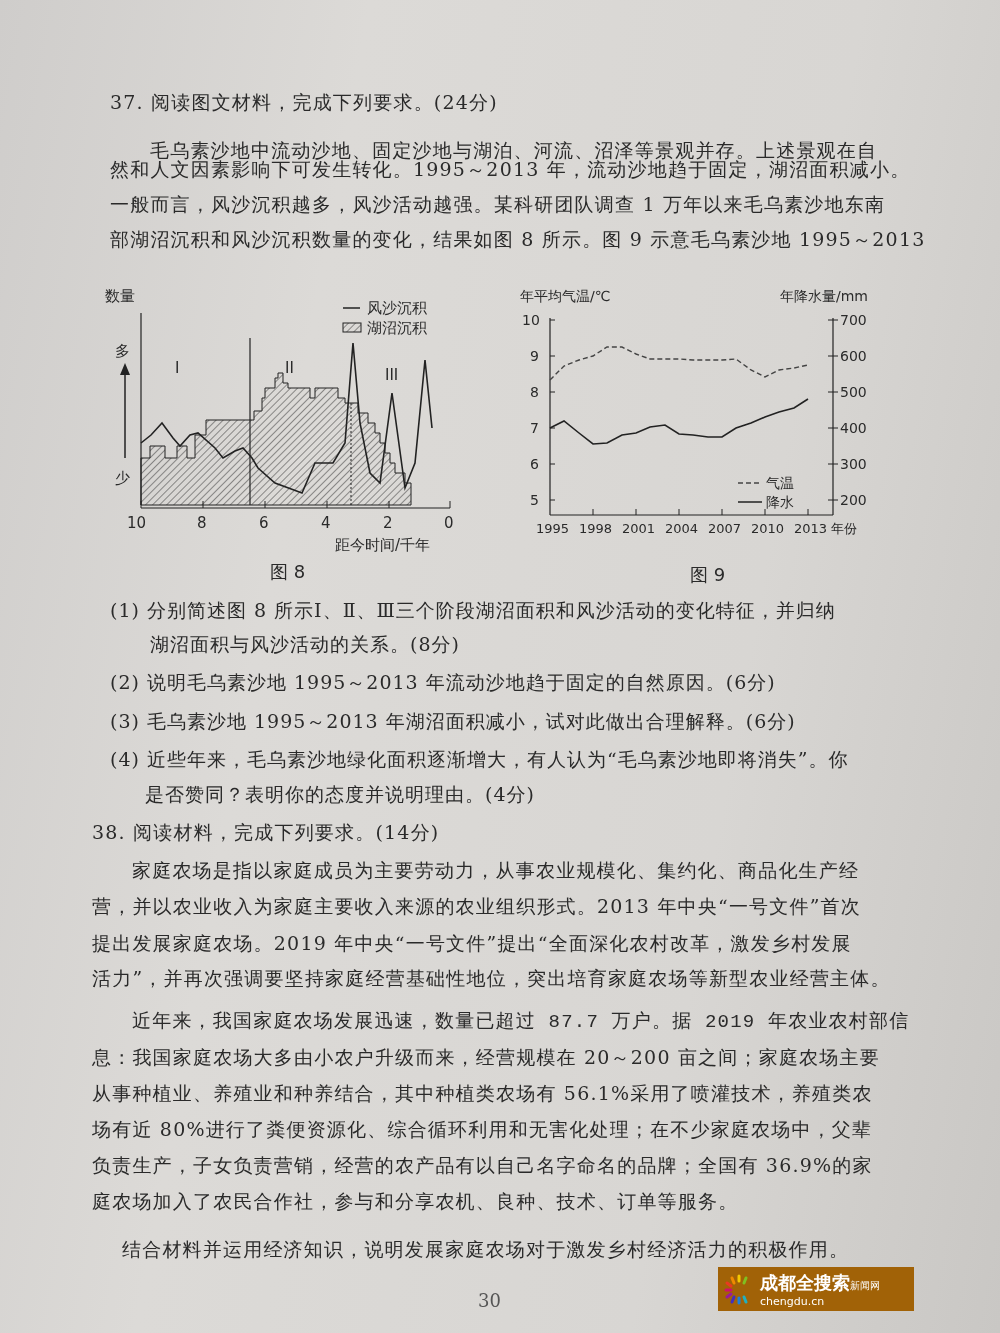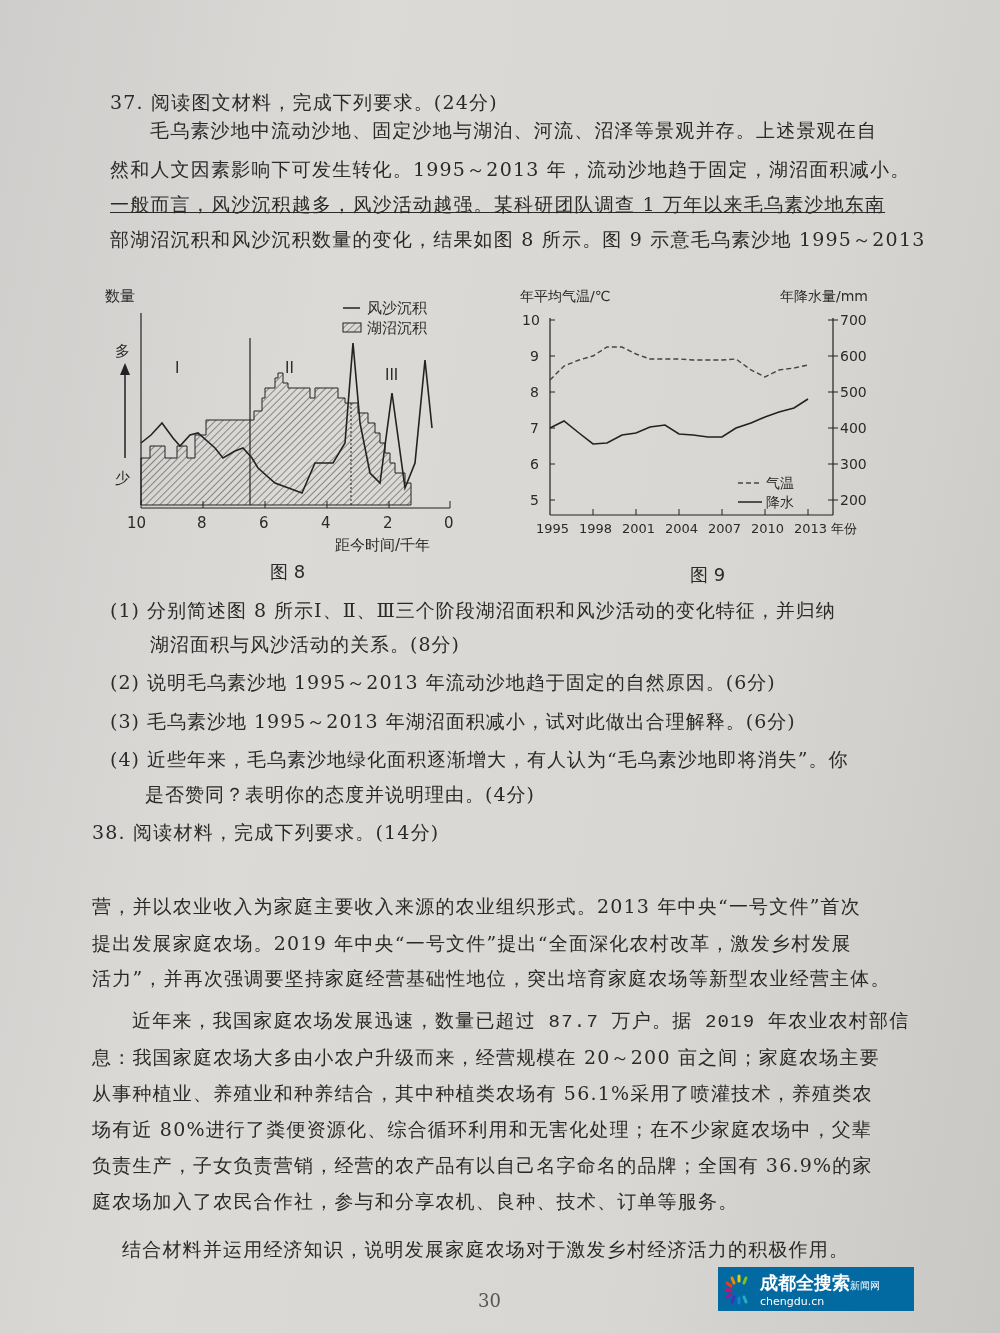--- a/index.html
+++ b/index.html
@@ -9,36 +9,36 @@
     font-family: "DejaVu Serif", "Liberation Serif", serif;
     color:#2a2a2a;
   }
   .page { position:absolute; left:0; top:0; width:912px; height:1333px; }
   .line { position:absolute; left:110px; width:790px; font-size:19px; line-height:28px; white-space:nowrap; letter-spacing:1.2px; }
   .indent { padding-left:40px; }
   .q-title { font-size:19px; }
   .chart { position:absolute; }
   .sub { position:absolute; left:110px; font-size:19px; line-height:28px; white-space:nowrap; letter-spacing:1px; }
   .page-num { position:absolute; left:478px; top:1290px; font-size:18px; color:#555; }
-  .logo { position:absolute; left:718px; top:1267px; width:196px; height:44px; background:#0369a1; display:flex; align-items:center; }
+  .logo { position:absolute; left:718px; top:1267px; width:196px; height:44px; background:#a16207; display:flex; align-items:center; }
   .logo .ring { width:30px; height:34px; margin-left:6px; }
   .logo .t1 { color:#fff; font-family:"DejaVu Sans","Liberation Sans",sans-serif; font-weight:bold; font-size:18px; }
   .logo .t1 small { font-size:10px; font-weight:normal; }
   .logo .t2 { color:#fff; font-family:"DejaVu Sans","Liberation Sans",sans-serif; font-size:11px; text-align:left; }
   svg text { font-family:"DejaVu Sans","Liberation Sans",sans-serif; fill:#2a2a2a; }
 </style>
 </head>
 <body>
 
 <div class="page">
 
   <div class="line q-title" style="top:88px;">37. 阅读图文材料，完成下列要求。(24分)</div>
-  <div class="line indent" style="top:116px;">毛乌素沙地中流动沙地、固定沙地与湖泊、河流、沼泽等景观并存。上述景观在自</div>
+  <div class="line indent" style="top:136px;">毛乌素沙地中流动沙地、固定沙地与湖泊、河流、沼泽等景观并存。上述景观在自</div>
   <div class="line" style="top:155px;">然和人文因素影响下可发生转化。1995～2013 年，流动沙地趋于固定，湖沼面积减小。</div>
-  <div class="line" style="top:190px;text-decoration:underline;">一般而言，风沙沉积越多，风沙活动越强。某科研团队调查 1 万年以来毛乌素沙地东南</div>
+  <div class="line" style="top:190px;">一般而言，风沙沉积越多，风沙活动越强。某科研团队调查 1 万年以来毛乌素沙地东南</div>
   <div class="line" style="top:225px;">部湖沼沉积和风沙沉积数量的变化，结果如图 8 所示。图 9 示意毛乌素沙地 1995～2013</div>
 
   <svg class="chart" style="left:105px; top:283px;" width="380" height="300" viewBox="0 0 380 300">
     <defs>
       <pattern id="hatch" width="5" height="5" patternUnits="userSpaceOnUse" patternTransform="rotate(45)">
         <line x1="0" y1="0" x2="0" y2="5" stroke="#333" stroke-width="1"></line>
       </pattern>
     </defs>
     <text x="0" y="18" font-size="15">数量</text>
     <text x="10" y="73" font-size="15">多</text>
@@ -147,20 +147,21 @@
   </svg>
 
   <div class="sub" style="top:596px;">(1) 分别简述图 8 所示Ⅰ、Ⅱ、Ⅲ三个阶段湖沼面积和风沙活动的变化特征，并归纳</div>
   <div class="sub" style="top:630px; left:150px;">湖沼面积与风沙活动的关系。(8分)</div>
   <div class="sub" style="top:668px;">(2) 说明毛乌素沙地 1995～2013 年流动沙地趋于固定的自然原因。(6分)</div>
   <div class="sub" style="top:707px;">(3) 毛乌素沙地 1995～2013 年湖沼面积减小，试对此做出合理解释。(6分)</div>
   <div class="sub" style="top:745px;">(4) 近些年来，毛乌素沙地绿化面积逐渐增大，有人认为“毛乌素沙地即将消失”。你</div>
   <div class="sub" style="top:780px; left:145px;">是否赞同？表明你的态度并说明理由。(4分)</div>
 
   <div class="line q-title" style="top:818px; left:92px;">38. 阅读材料，完成下列要求。(14分)</div>
+  <div class="line indent" style="top:856px; left:92px;">家庭农场是指以家庭成员为主要劳动力，从事农业规模化、集约化、商品化生产经</div>
   <div class="line" style="top:892px; left:92px;">营，并以农业收入为家庭主要收入来源的农业组织形式。2013 年中央“一号文件”首次</div>
   <div class="line" style="top:929px; left:92px;">提出发展家庭农场。2019 年中央“一号文件”提出“全面深化农村改革，激发乡村发展</div>
   <div class="line" style="top:964px; left:92px;">活力”，并再次强调要坚持家庭经营基础性地位，突出培育家庭农场等新型农业经营主体。</div>
 
   <div class="line indent" style="top:1008px; left:92px;font-family:Liberation Mono, monospace;">近年来，我国家庭农场发展迅速，数量已超过 87.7 万户。据 2019 年农业农村部信</div>
   <div class="line" style="top:1043px; left:92px;">息：我国家庭农场大多由小农户升级而来，经营规模在 20～200 亩之间；家庭农场主要</div>
   <div class="line" style="top:1079px; left:92px;">从事种植业、养殖业和种养结合，其中种植类农场有 56.1%采用了喷灌技术，养殖类农</div>
   <div class="line" style="top:1115px; left:92px;">场有近 80%进行了粪便资源化、综合循环利用和无害化处理；在不少家庭农场中，父辈</div>
   <div class="line" style="top:1151px; left:92px;">负责生产，子女负责营销，经营的农产品有以自己名字命名的品牌；全国有 36.9%的家</div>
   <div class="line indent" style="top:1235px; left:82px;">结合材料并运用经济知识，说明发展家庭农场对于激发乡村经济活力的积极作用。</div>

